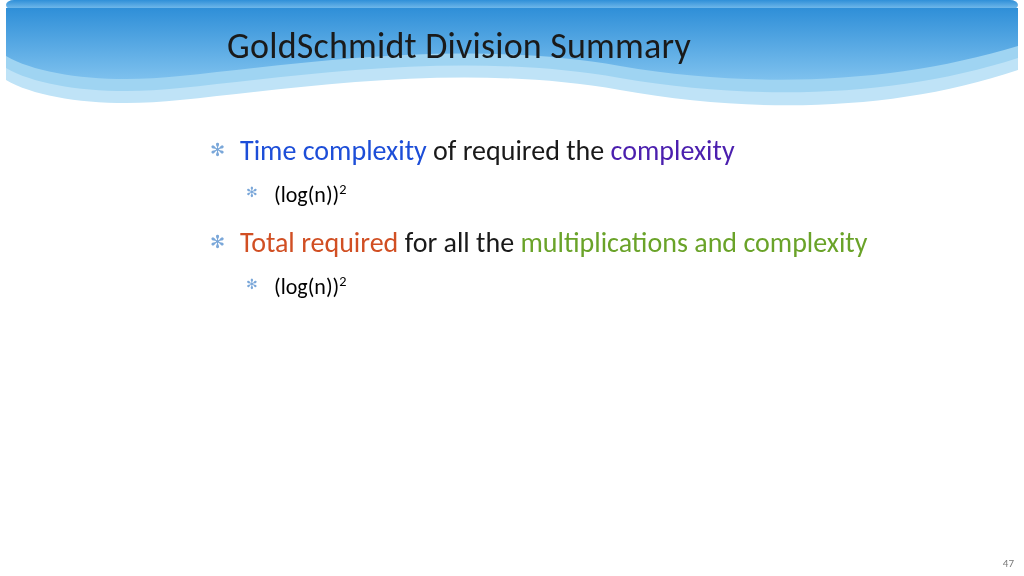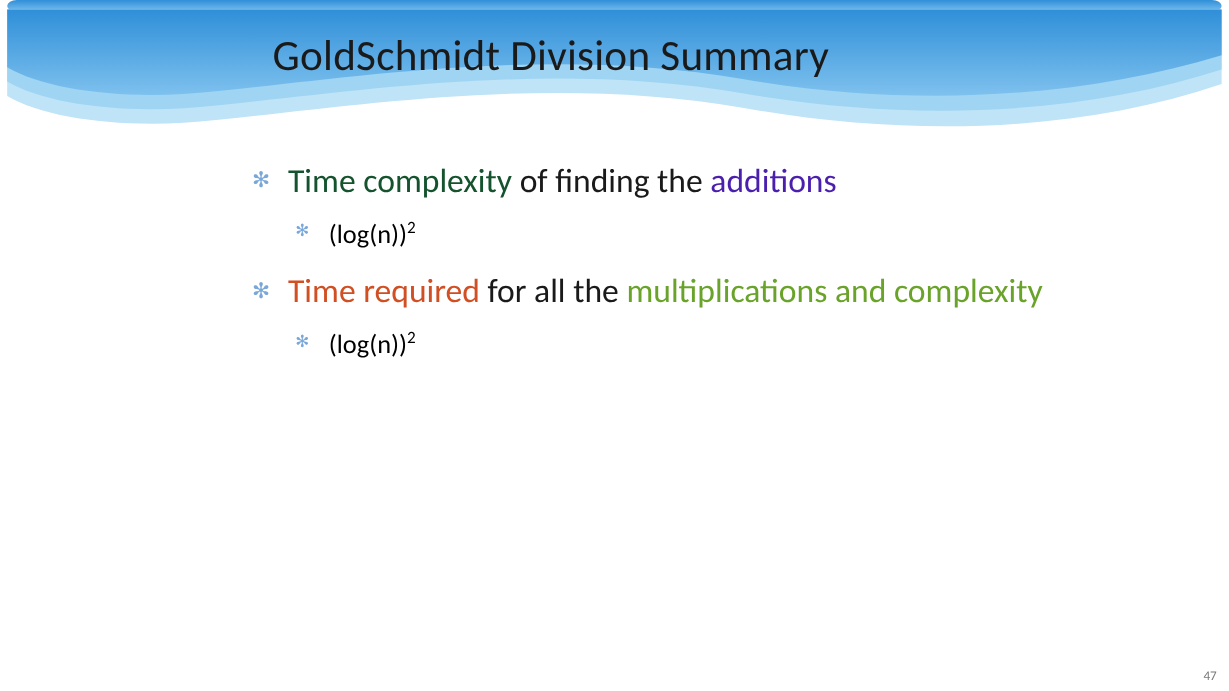--- a/index.html
+++ b/index.html
@@ -31,28 +31,28 @@
     <path d="M6,8 L1018,8 L1018,70 C 900,110 760,115 620,90 C 460,62 300,88 180,100 C 110,108 40,100 6,80 Z" fill="#bfe3f7"></path>
     <path d="M6,8 L1018,8 L1018,58 C 900,96 760,102 620,78 C 460,50 300,76 180,88 C 110,96 40,88 6,68 Z" fill="#9fd4f2"></path>
     <path d="M6,8 L1018,8 L1018,46 C 900,82 760,90 620,66 C 460,38 300,64 180,76 C 110,84 40,76 6,56 Z" fill="url(#g1)"></path>
   </svg>
 
   <div class="title">GoldSchmidt Division Summary</div>
 
   <div class="content">
 
     <div class="b1">
-      <span style="color:#14532d">Time complexity</span><span> of finding the </span><span style="color:#4b1fae">additions</span>
+      <span style="color:#1d4ed8">Time complexity</span><span> of required the </span><span style="color:#4b1fae">complexity</span>
     </div>
     <div class="b2">
       <span>(log(n))</span><sup>2</sup>
     </div>
 
     <div class="b1">
-      <span style="color:#d14f23">Time required</span><span> for all the </span><span style="color:#6aa329">multiplications and complexity</span>
+      <span style="color:#d14f23">Total required</span><span> for all the </span><span style="color:#6aa329">multiplications and complexity</span>
     </div>
     <div class="b2">
       <span>(log(n))</span><sup>2</sup>
     </div>
 
 
   </div>
 
   <div class="pagenum">47</div>
 </div>

